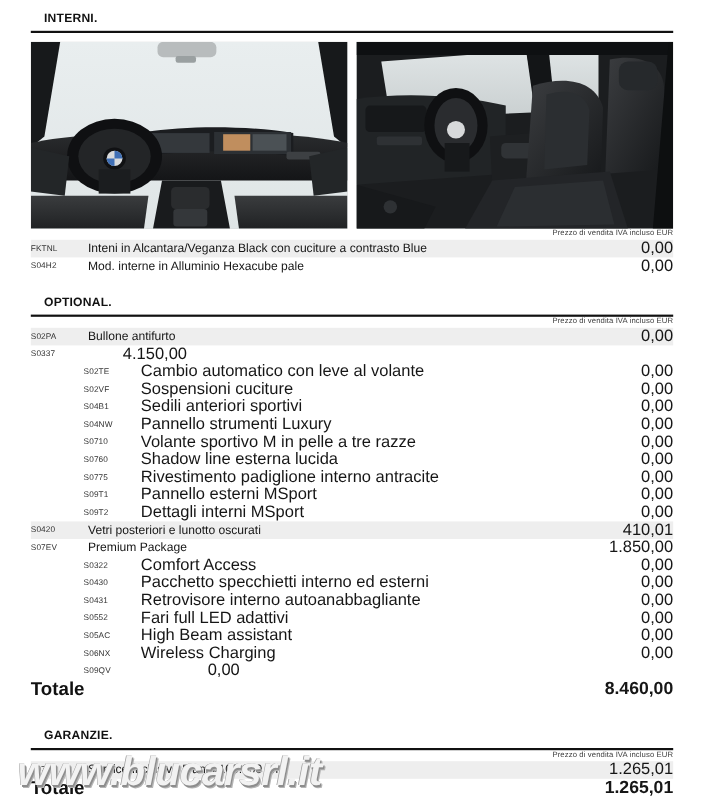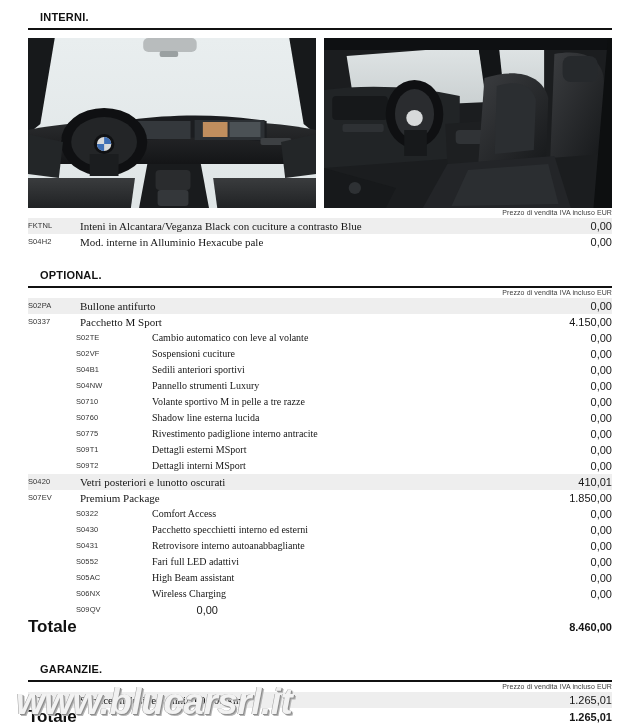--- a/index.html
+++ b/index.html
@@ -90,34 +90,33 @@
     flex: 0 0 100px;
     padding-left: 48px;
     box-sizing: border-box;
   }
   .label {
     font-size: 11px;
     color: #161616;
     flex: 1 1 auto;
     white-space: nowrap;
     overflow: hidden;
-    font-family: Liberation Serif, serif;
-  }
-  .label.sub { font-size: 10px; margin-left: 24px; }
+  }
+  .label.sub { font-size: 15px; }
   .price {
-    font-size: 11px;
+    font-size: 15px;
     color: #161616;
     text-align: right;
     flex: 0 0 90px;
     white-space: nowrap;
   }
 
   .row.total { height: 18px; line-height: 18px; }
   .row.total .label,
-  .row.total .price { font-weight: bold; font-size: 11px; }
+  .row.total .price { font-weight: bold; font-size: 16px; }
   .row.total .label { padding-left: 0; }
   .total-label {
     font-size: 17px;
     font-weight: bold;
     width: 52px;
     flex: 0 0 52px;
     color: #111;
   }
 
   .gap-sm { height: 10px; }
@@ -285,21 +284,20 @@
     <div class="price-head">Prezzo di vendita IVA incluso EUR</div>
 
     <div class="rows">
       <div class="row shaded">
         <span class="code">S02PA</span>
         <span class="label">Bullone antifurto</span>
         <span class="price">0,00</span>
       </div>
       <div class="row">
         <span class="code">S0337</span>
-        <span class="label">Pacchetto M Sport</span>
         <span class="price">4.150,00</span>
       </div>
       <div class="row">
         <span class="code indent">S02TE</span>
         <span class="label sub">Cambio automatico con leve al volante</span>
         <span class="price">0,00</span>
       </div>
       <div class="row">
         <span class="code indent">S02VF</span>
         <span class="label sub">Sospensioni cuciture</span>
@@ -325,21 +323,21 @@
         <span class="label sub">Shadow line esterna lucida</span>
         <span class="price">0,00</span>
       </div>
       <div class="row">
         <span class="code indent">S0775</span>
         <span class="label sub">Rivestimento padiglione interno antracite</span>
         <span class="price">0,00</span>
       </div>
       <div class="row">
         <span class="code indent">S09T1</span>
-        <span class="label sub">Dettagli esterni MSport</span>
+        <span class="label sub">Pannello esterni MSport</span>
         <span class="price">0,00</span>
       </div>
       <div class="row">
         <span class="code indent">S09T2</span>
         <span class="label sub">Dettagli interni MSport</span>
         <span class="price">0,00</span>
       </div>
       <div class="row shaded">
         <span class="code">S0420</span>
         <span class="label">Vetri posteriori e lunotto oscurati</span>

